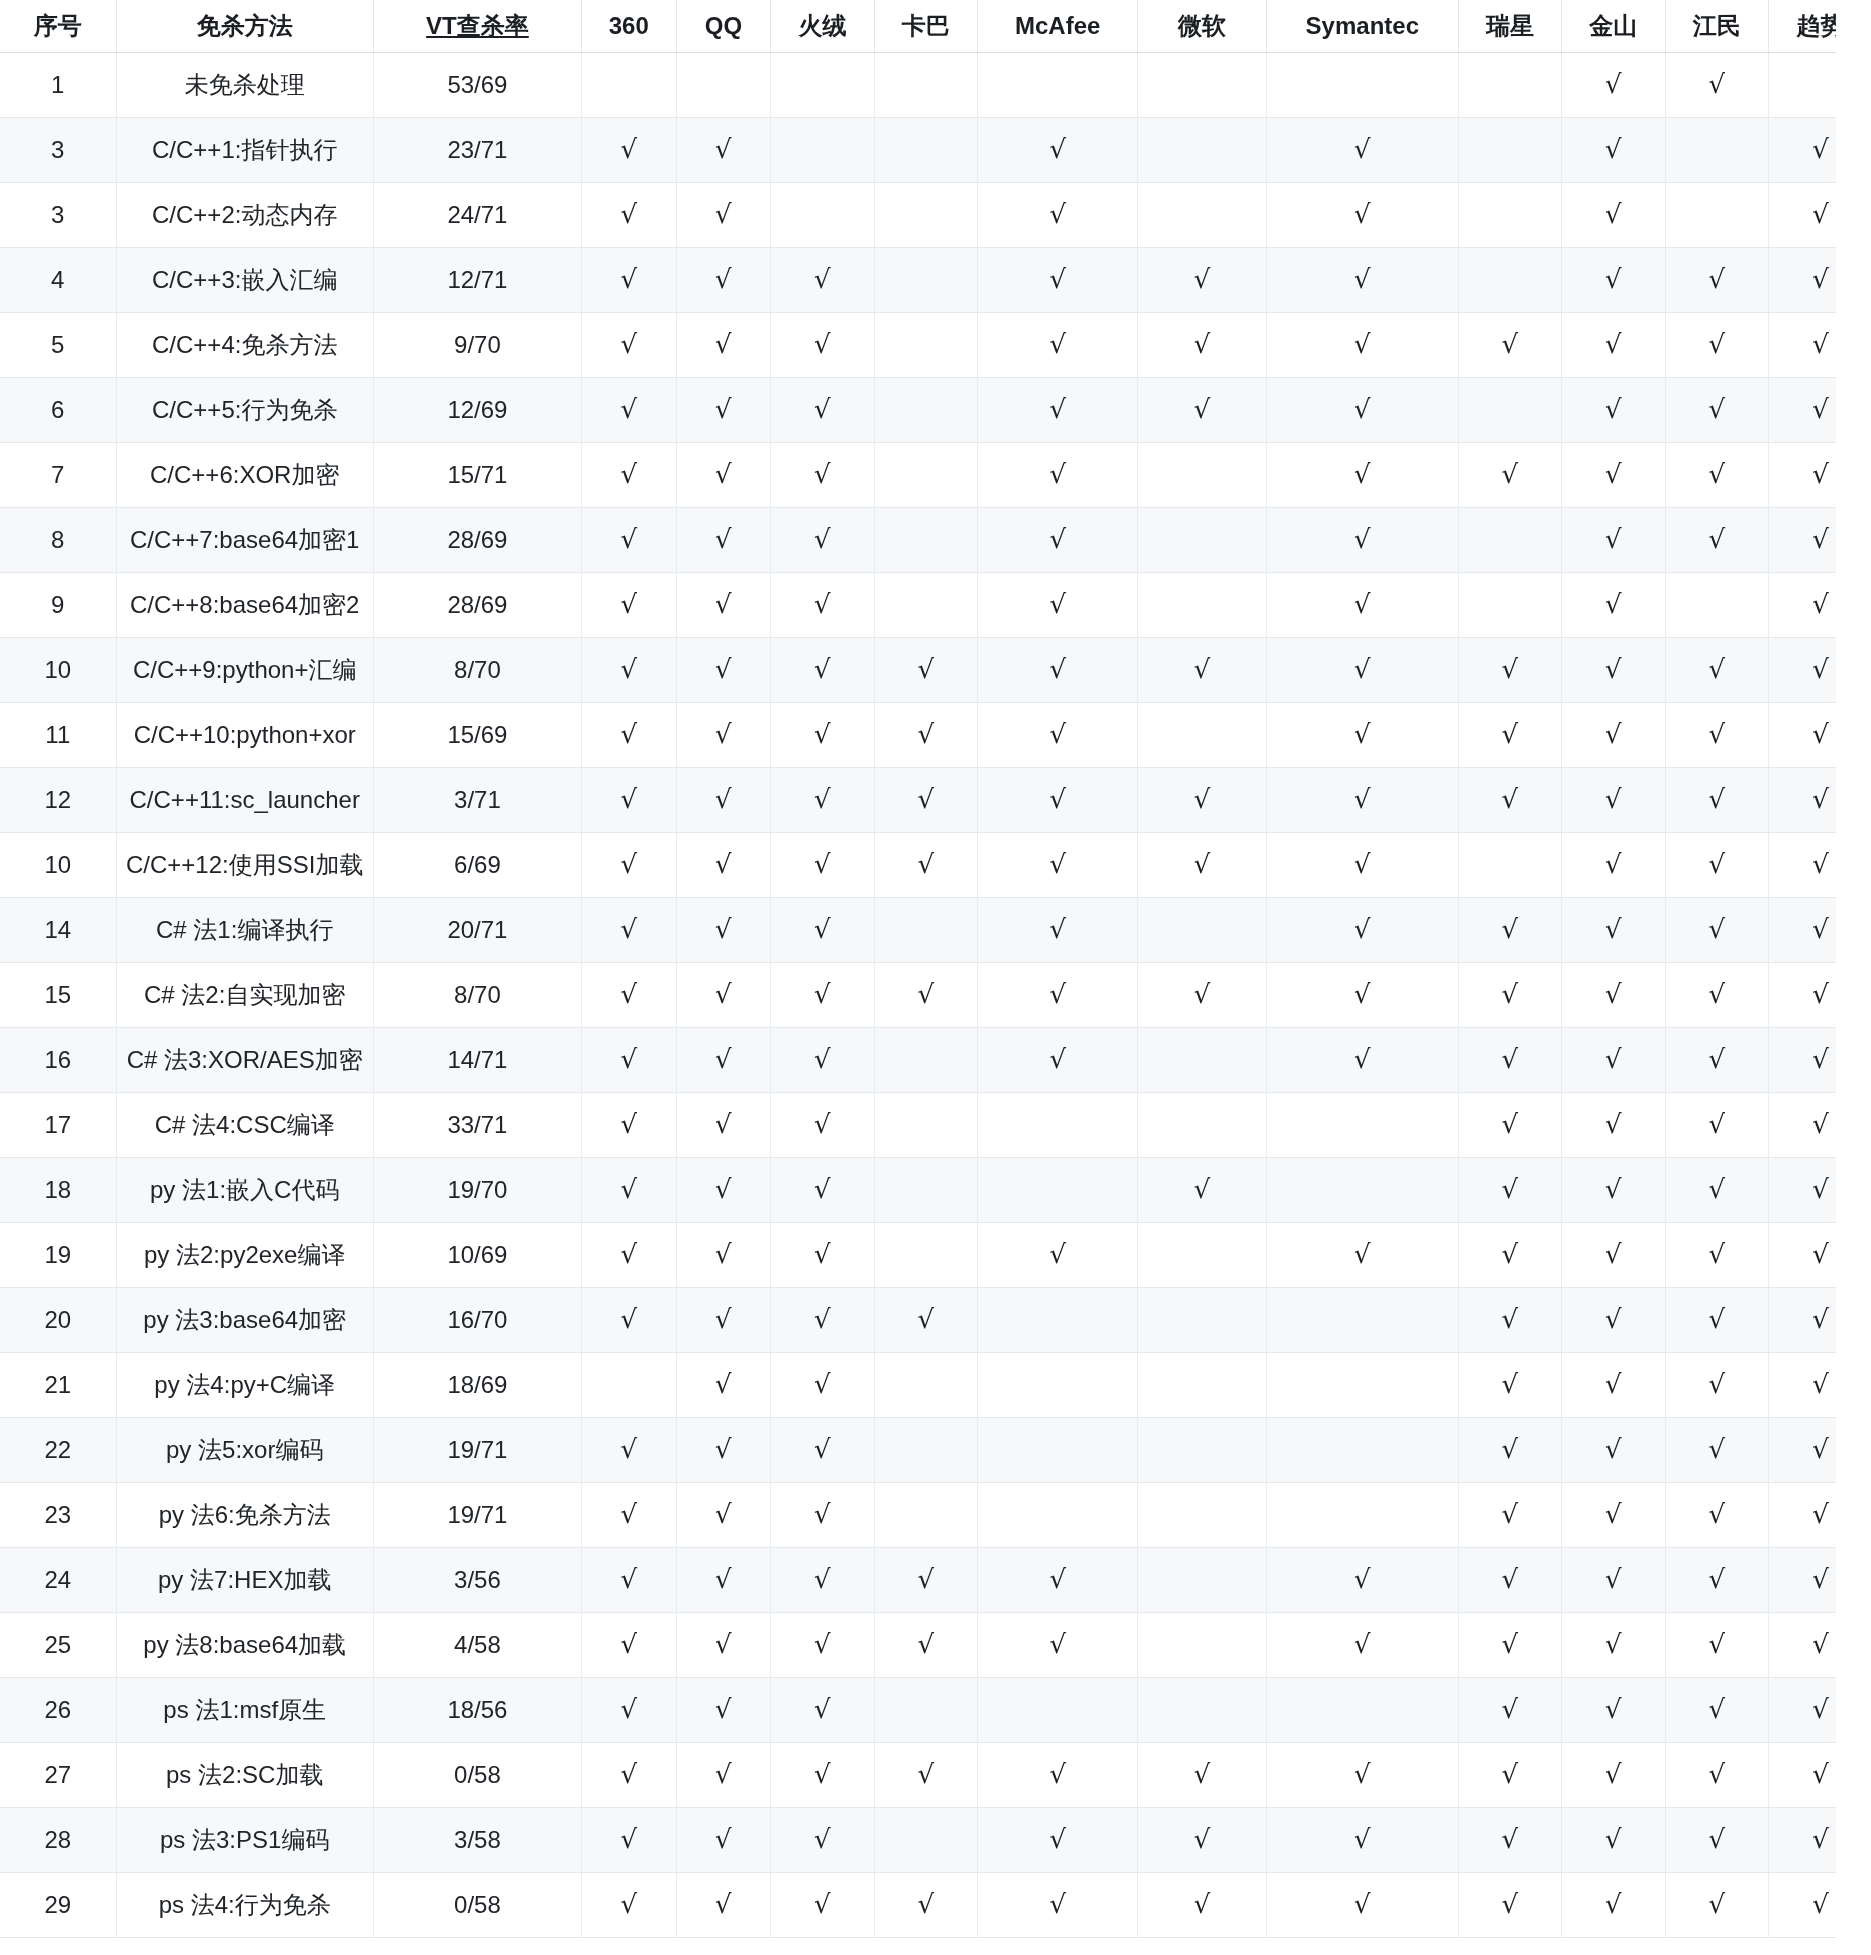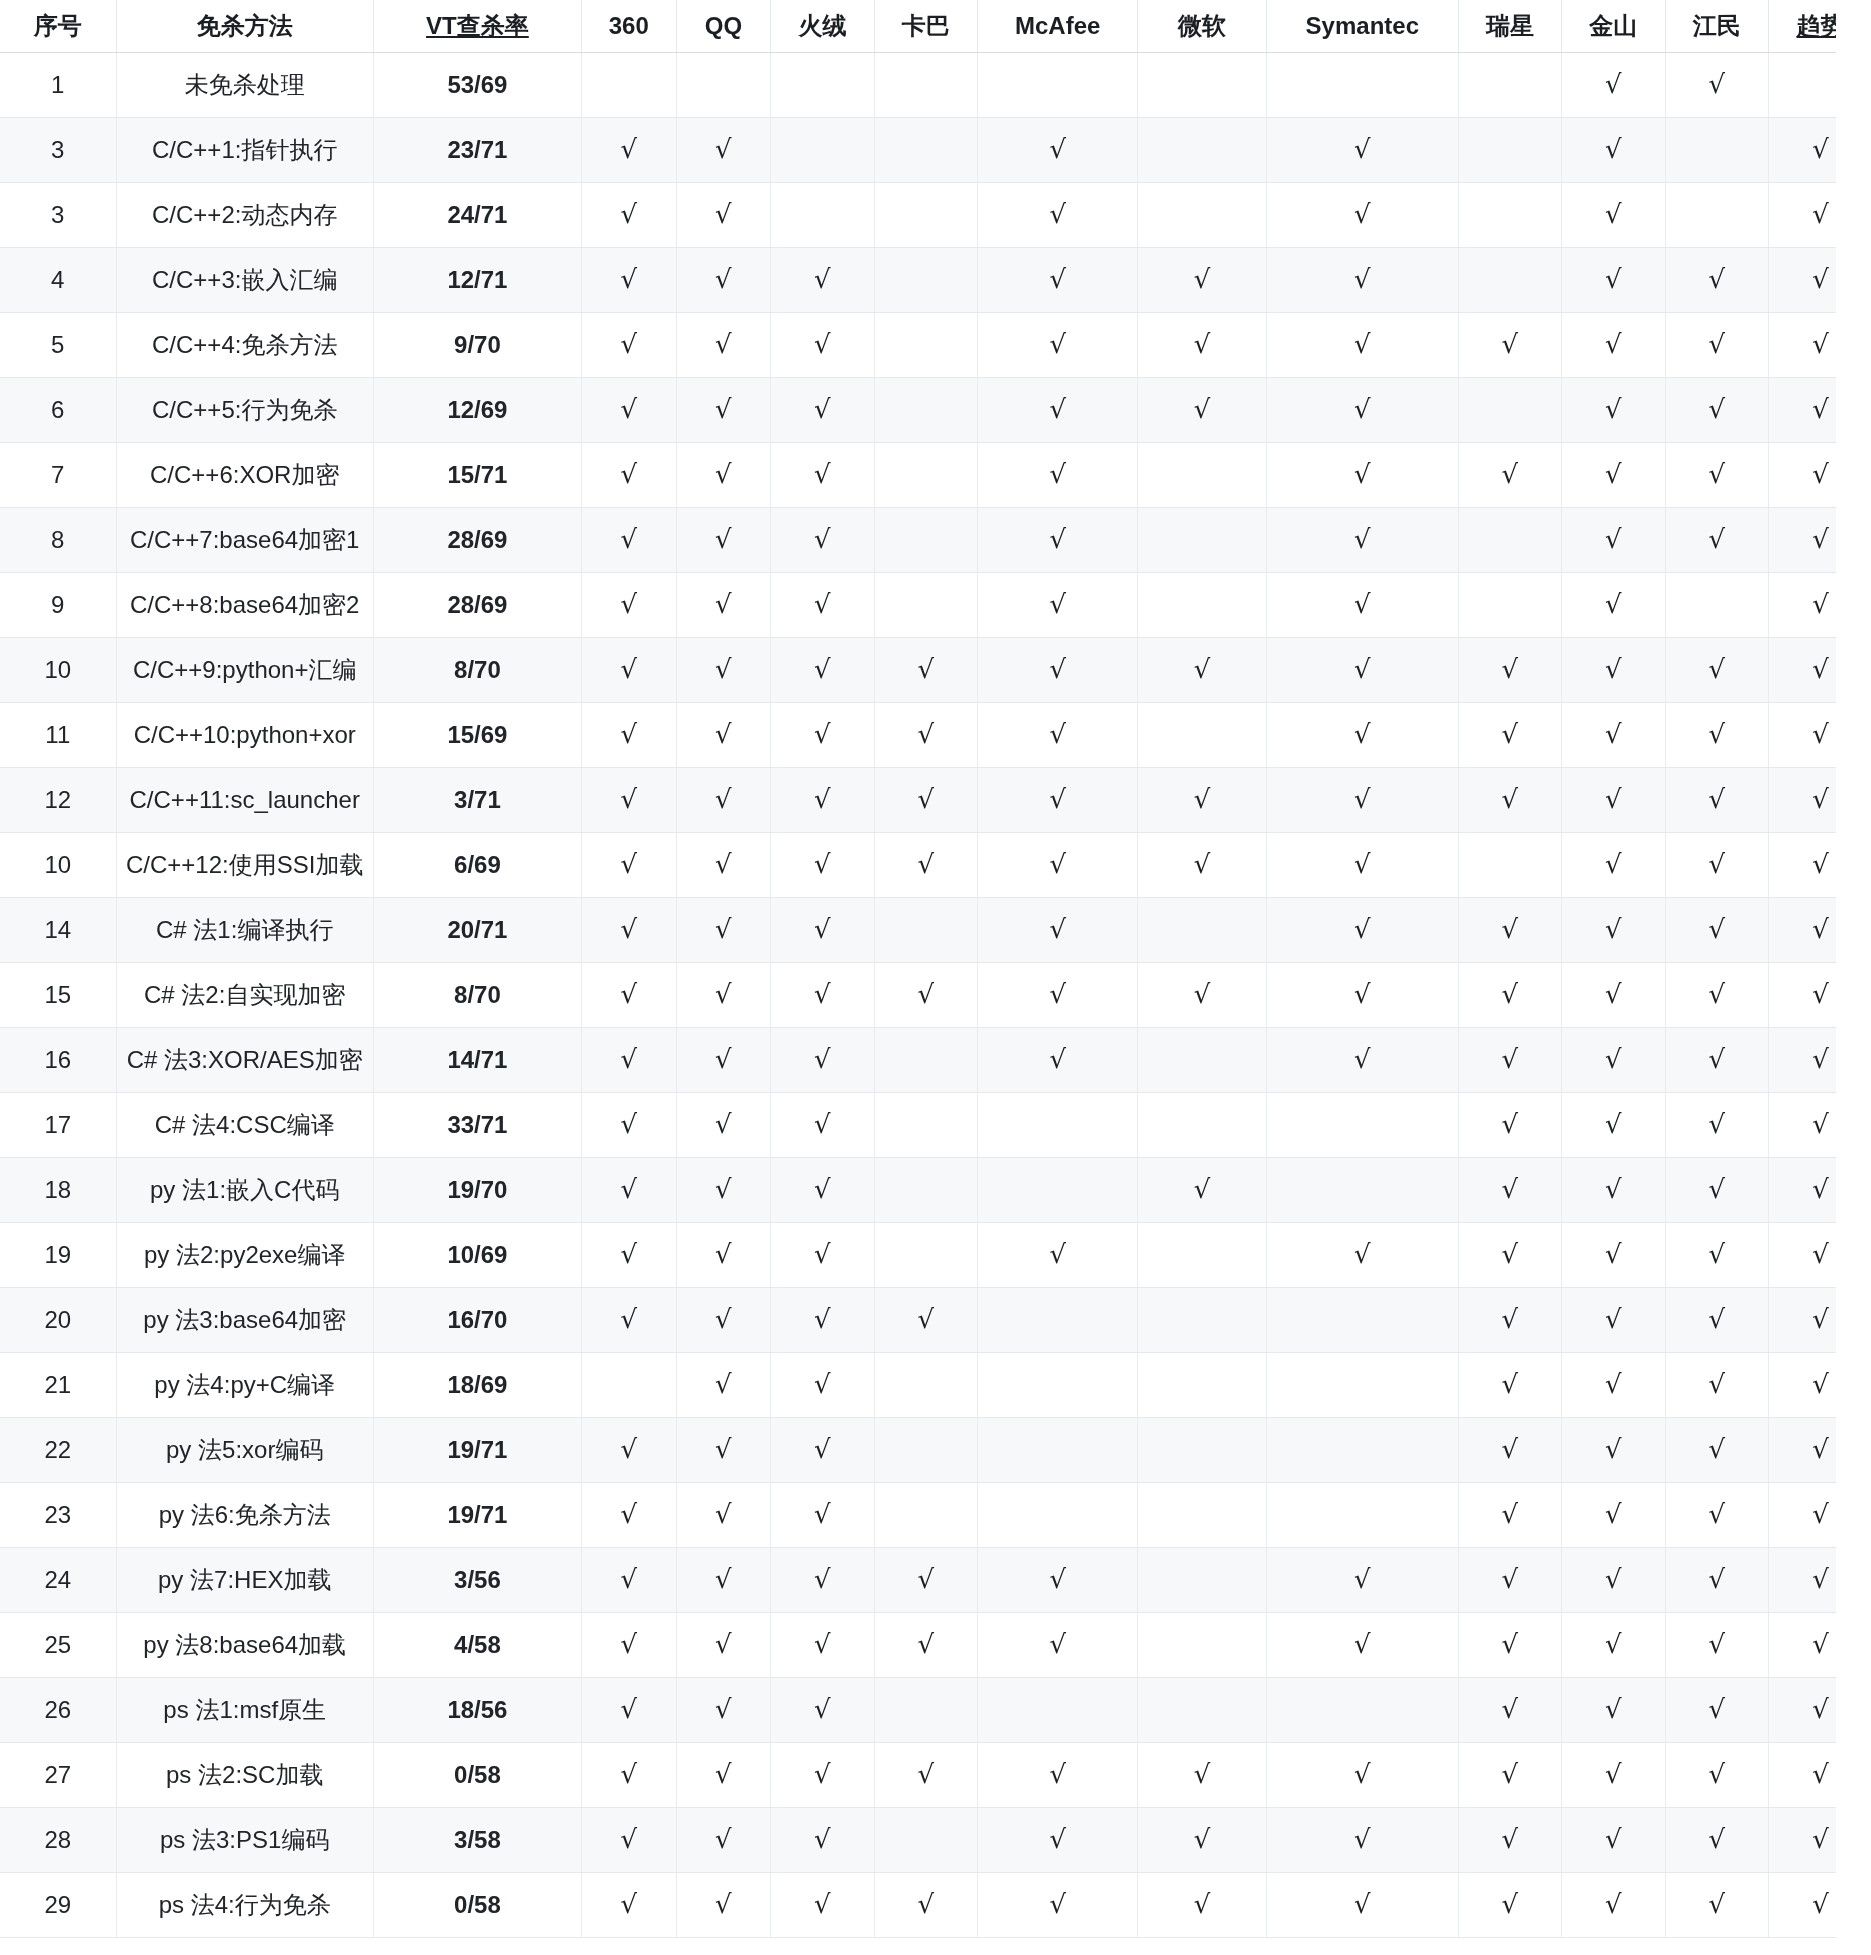--- a/index.html
+++ b/index.html
@@ -27,41 +27,41 @@
     color: #1b1f23;
     background: #ffffff;
     height: 52px;
     padding: 0 5.7px;
     text-align: center;
     vertical-align: middle;
     border-right: 1px solid #e4e7eb;
     border-bottom: 1.9px solid #d9dde2;
     white-space: nowrap;
   }
-  table.av-table thead th:last-child { border-right: none; text-decoration: underline; }
+  table.av-table thead th:last-child { border-right: none; }
   table.av-table tbody td {
     height: 65px;
     padding: 0 5.7px;
     border-right: 1px solid #e9ecef;
     border-bottom: 1px solid #e4e7eb;
     text-align: center;
     vertical-align: middle;
     font-size: 24px;
     color: #212529;
     white-space: nowrap;
     overflow: hidden;
   }
   table.av-table tbody td:last-child { border-right: none; }
   table.av-table tbody tr:nth-child(even) { background: #f6f8fa; }
   table.av-table tbody tr:nth-child(odd) { background: #ffffff; }
 
   
   td.c-idx   { text-align: left; padding-left: 25px; }
   td.c-name  { text-align: left; padding-left: 27px; }
-  td.c-vt    { text-align: left; padding-left: 21px; font-weight: bold; }
+  td.c-vt    { text-align: left; padding-left: 21px; }
   td.c-chk   { text-align: center; }
   th.h-idx   { text-align: center; }
   th.h-name  { text-align: center; }
   th.h-vt    { text-align: center; text-decoration: underline; }
 
   .check {
     display: inline-block;
     font-size: 26px;
     line-height: 1;
     color: #1b1f23;

